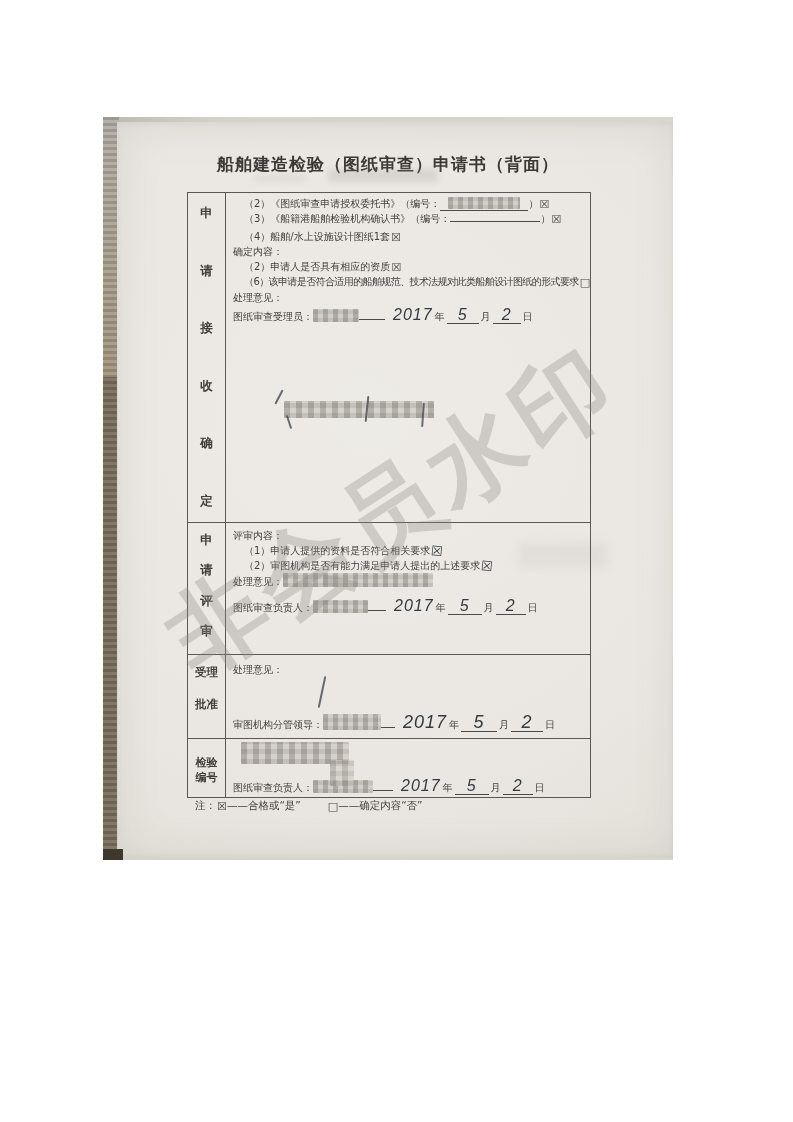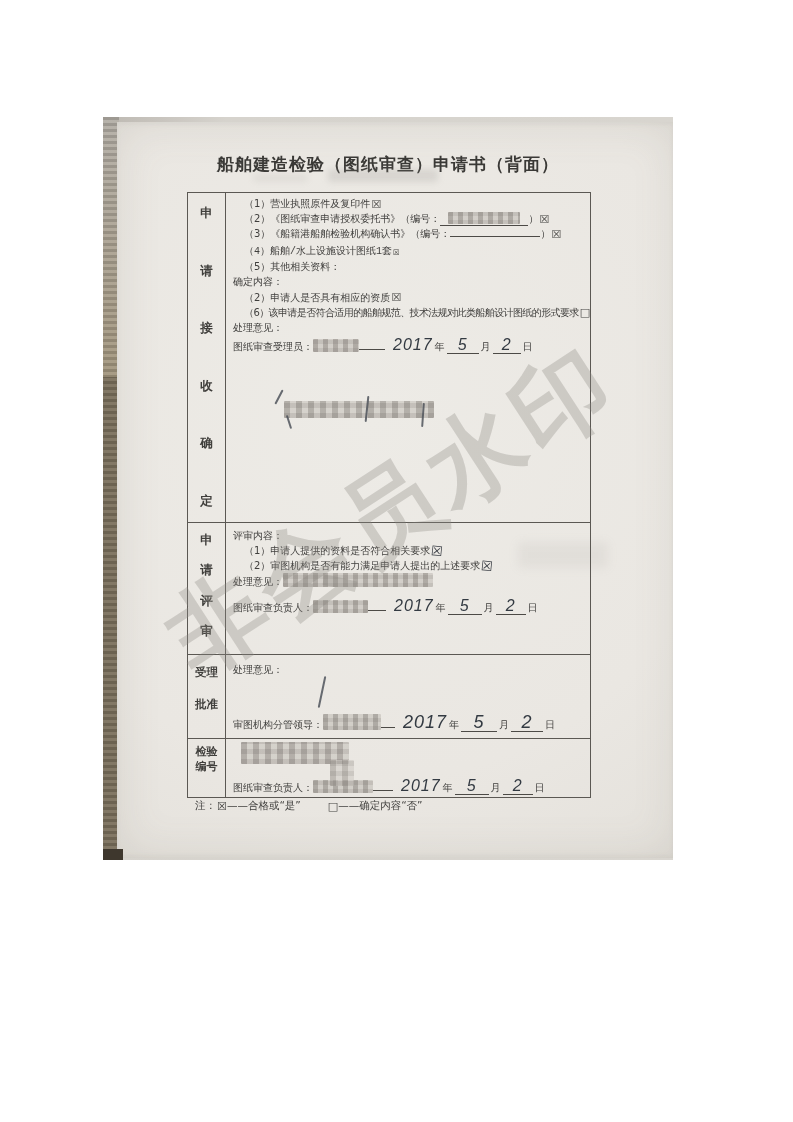--- a/index.html
+++ b/index.html
@@ -87,33 +87,27 @@
         <span class="ch">申</span>
         <span class="ch">请</span>
         <span class="ch">接</span>
         <span class="ch">收</span>
         <span class="ch">确</span>
         <span class="ch">定</span>
       </div>
 
       <div class="content" style="top:0;height:329px;padding-top:3px;">
         <div class="line ind">
-          <span>（1）营业执照原件及复印件</span><span class="cb">☒</span>
-        </div>
-        <div class="line ind">
           <span>（2）《图纸审查申请授权委托书》（编号：</span><span class="ul" style="width:88px;"><span class="px" style="width:72px;height:12px;"></span></span><span>）</span><span class="cb">☒</span>
         </div>
         <div class="line ind">
           <span>（3）《船籍港船舶检验机构确认书》（编号：</span><span class="ul" style="width:90px;"></span><span>）</span><span class="cb">☒</span>
         </div>
-        <div class="line ind" style="margin-top:3px;font-family:Liberation Mono, monospace;">
+        <div class="line ind" style="margin-top:3px;">
           <span>（4）船舶/水上设施设计图纸1套</span><span class="cb">☒</span>
-        </div>
-        <div class="line ind">
-          <span>（5）其他相关资料：</span>
         </div>
         <div class="line">
           <span>确定内容：</span>
         </div>
         <div class="line ind">
           <span>（2）申请人是否具有相应的资质</span><span class="cb">☒</span>
         </div>
         <div class="line ind" style="letter-spacing:-0.6px;">
           <span>（6）该申请是否符合适用的船舶规范、技术法规对此类船舶设计图纸的形式要求</span><span class="cb">□</span>
         </div>
@@ -164,21 +158,21 @@
       <div class="content" style="top:461px;height:84px;padding-top:8px;">
         <div class="line">
           <span>处理意见：</span>
         </div>
         <div class="line" style="margin-top:37px;">
           <span>审图机构分管领导：</span><span class="px" style="width:58px;height:16px;"></span><span class="ul" style="width:14px;"></span><span class="date"><span class="hw hw-big">2017</span><span class="unit">年</span><span class="ul" style="width:36px;"><span class="hw hw-big">5</span></span><span class="unit">月</span><span class="ul" style="width:32px;"><span class="hw hw-big">2</span></span><span class="unit">日</span></span>
         </div>
         <div class="stroke" style="left:95px;top:22px;width:2px;height:32px;transform:rotate(12deg);"></div>
       </div>
 
-      <div class="labcell" style="top:545px;height:59px;padding-top:6px;box-sizing:border-box;font-size:11px;line-height:15px;">
+      <div class="labcell" style="top:545px;height:59px;padding-top:17px;box-sizing:border-box;font-size:11px;line-height:15px;">
         <span class="ch">检验</span>
         <span class="ch">编号</span>
       </div>
 
       <div class="content" style="top:545px;height:59px;">
         <div class="pxblock" style="left:15px;top:4px;width:108px;height:22px;"></div>
         <div class="pxblock" style="left:104px;top:22px;width:24px;height:26px;opacity:.8;"></div>
         <div class="line" style="margin-top:40px;">
           <span>图纸审查负责人：</span><span class="px" style="width:60px;"></span><span class="ul" style="width:20px;"></span><span class="date"><span class="hw">2017</span><span class="unit">年</span><span class="ul" style="width:34px;"><span class="hw">5</span></span><span class="unit">月</span><span class="ul" style="width:30px;"><span class="hw">2</span></span><span class="unit">日</span></span>
         </div>

